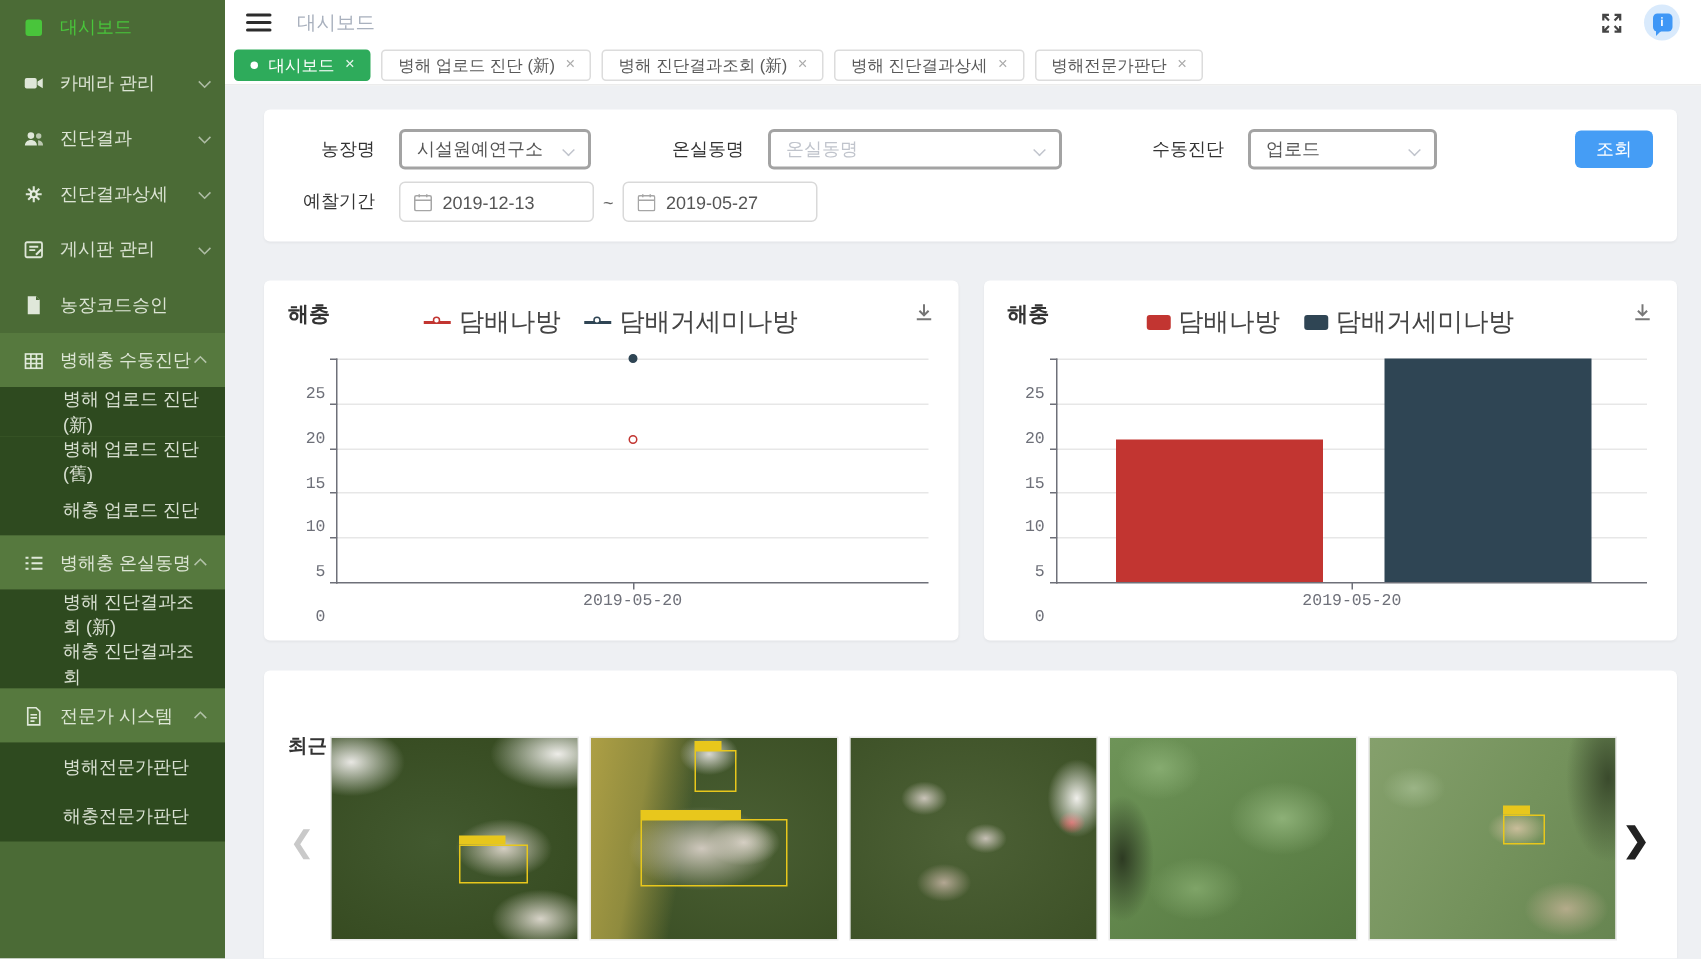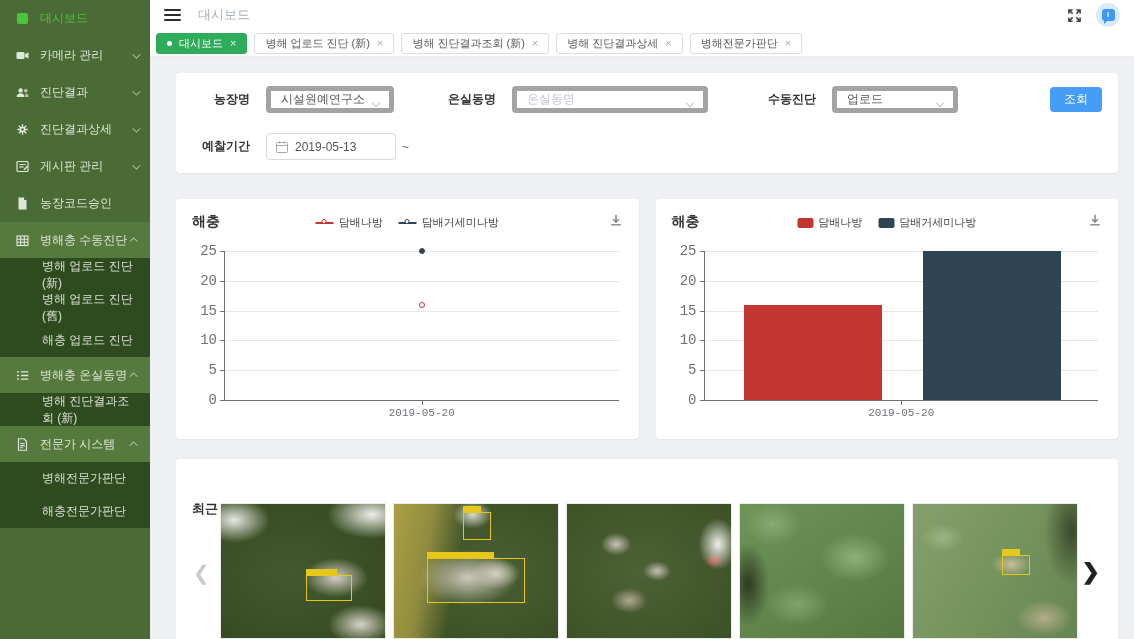--- a/index.html
+++ b/index.html
@@ -37,44 +37,44 @@
   .tab.active { background:#2eab5b; border-color:#2eab5b; color:#fff; }
   .tab.active .x { color:#e8f6ee; }
   .tab .dot { width:5px; height:5px; border-radius:50%; background:#fff; }
 
   .content { position:absolute; top:58px; left:0; right:0; bottom:0; background:#eef0f3; padding:15px 16px 0 26px; overflow:hidden; }
   .card { background:#fff; border-radius:4px; box-shadow:0 1px 2px rgba(0,0,0,.05); }
 
   
   .filter-card { padding:13px 16px 13px 16px; }
   .f-row { display:flex; align-items:center; height:27px; }
-  .f-row + .f-row { margin-top:20px; }
-  .f-label { width:58px; text-align:right; margin-right:16px; font-weight:bold; font-size:12px; color:#333; flex:none; }
-  .select { position:relative; height:27px; border:5px solid #a3a3a3; border-radius:4px; background:#fff; display:flex; align-items:center; padding:0 24px 0 10px; color:#555; font-size:12px; cursor:pointer; }
+  .f-row + .f-row { margin-top:8px; }
+  .f-label { width:58px; text-align:right; margin-right:16px; font-weight:normal; font-size:12px; color:#333; flex:none; }
+  .select { position:relative; height:27px; border:2px solid #a3a3a3; border-radius:4px; background:#fff; display:flex; align-items:center; padding:0 24px 0 10px; color:#555; font-size:12px; cursor:pointer; }
   .select.placeholder { color:#c0c4cc; }
   .select .chev2 { position:absolute; right:10px; top:9px; width:6px; height:6px; border-right:1.5px solid #c0c4cc; border-bottom:1.5px solid #c0c4cc; transform:rotate(45deg); }
   .dateinput { height:27px; width:130px; border:1px solid #d9d9d9; border-radius:4px; background:#fff; display:flex; align-items:center; gap:7px; padding:0 9px; color:#555; font-size:12px; cursor:pointer; }
   .dateinput svg { width:12px; height:12px; flex:none; }
   .tilde { margin:0 6px; color:#666; }
   .btn-search { margin-left:auto; background:#459df5; color:#fff; border:none; border-radius:4px; height:25px; padding:0 14px; font-size:12px; cursor:pointer; }
 
   
   .charts-row { display:flex; gap:17px; margin-top:26px;font-family:Liberation Mono, monospace; }
   .chart-card { flex:1; height:240px; position:relative; padding:14px 16px; }
   .chart-title { font-size:14px; font-weight:bold; color:#333; }
   .legend { position:absolute; top:16px; left:50%; transform:translateX(-50%); display:flex; gap:16px; align-items:center; }
-  .lg-item { display:flex; align-items:center; gap:5px; font-size:11px; color:#444; white-space:nowrap; }
+  .lg-item { display:flex; align-items:center; gap:5px; font-size:17px; color:#444; white-space:nowrap; }
   .lg-line { width:18px; height:2px; position:relative; }
   .lg-line i { position:absolute; left:6px; top:-3px; width:5px; height:5px; border-radius:50%; background:#fff; border:1.5px solid currentColor; }
   .lg-sq { width:16px; height:10px; border-radius:2px; }
   .dl-icon { position:absolute; right:16px; top:14px; cursor:pointer; }
   .dl-icon svg { width:14px; height:14px; }
   .plot { position:absolute; left:48px; right:20px; top:52px; bottom:38px; border-left:1px solid #6e7079; border-bottom:1px solid #6e7079; }
   .gline { position:absolute; left:0; right:0; height:1px; background:#e7e7e7; }
-  .ylab { position:absolute; right:calc(100% + 8px); transform:translateY(-50%); font-size:14px; color:#6e7079; }
+  .ylab { position:absolute; right:calc(100% + 8px); transform:translateY(-50%); font-size:11px; color:#6e7079;margin-top:24px; }
   .ytick { position:absolute; left:-5px; width:5px; height:1px; background:#6e7079; }
   .xtick { position:absolute; left:50%; bottom:-5px; width:1px; height:5px; background:#6e7079; }
   .xlab { position:absolute; top:calc(100% + 7px); left:50%; transform:translateX(-50%); font-size:11px; color:#6e7079; white-space:nowrap; }
   .pt { position:absolute; width:6px; height:6px; border-radius:50%; transform:translateX(-50%); }
   .bar { position:absolute; bottom:0; }
 
   
   .recent-card { margin-top:20px; height:230px; position:relative; padding:15px 0 0 16px; }
   .recent-title { font-size:13px; font-weight:bold; color:#333;margin-top:26px; }
   .thumbs { position:absolute; left:44px; top:44px; display:flex; gap:7px; }
@@ -205,20 +205,23 @@
         <svg viewBox="0 0 13 13" fill="none" stroke="rgba(240,245,235,.9)" stroke-width="1.3">
           <path d="M1 2.8 H3 M1 6.5 H3 M1 10.2 H3 M5 2.8 H12.3 M5 6.5 H12.3 M5 10.2 H12.3"></path>
         </svg>
       </span>
       <span>병해충 온실동명</span>
       <i class="chev up"></i>
     </div>
     <div class="side-item sub">
       <span>병해 진단결과조회 (新)</span>
     </div>
+    <div class="side-item sub">
+      <span>해충 진단결과조회</span>
+    </div>
     <div class="side-item section">
       <span class="side-icon">
         <svg viewBox="0 0 13 13" fill="none" stroke="rgba(240,245,235,.9)" stroke-width="1.1">
           <path d="M2.5 0.8 H8 L10.5 3.3 V12.2 H2.5 Z"></path>
           <path d="M4.3 5.5 H8.7 M4.3 7.6 H8.7 M4.3 9.7 H7"></path>
         </svg>
       </span>
       <span>전문가 시스템</span>
       <i class="chev up"></i>
     </div>
@@ -299,23 +302,30 @@
         </div>
         <button class="btn-search">조회</button>
       </div>
       <div class="f-row">
         <div class="f-label">예찰기간</div>
         <div class="dateinput">
           <svg viewBox="0 0 12 12" fill="none" stroke="#a6a6a6" stroke-width="1">
             <rect x="0.5" y="1.5" width="11" height="10" rx="1"></rect>
               <path d="M0.5 4.5 H11.5 M3.5 0.5 V2.5 M8.5 0.5 V2.5"></path>
           </svg>
-          <span>2019-05-13</span>
+          <span>2019-12-13</span>
         </div>
         <span class="tilde">~</span>
+        <div class="dateinput">
+          <svg viewBox="0 0 12 12" fill="none" stroke="#a6a6a6" stroke-width="1">
+            <rect x="0.5" y="1.5" width="11" height="10" rx="1"></rect>
+              <path d="M0.5 4.5 H11.5 M3.5 0.5 V2.5 M8.5 0.5 V2.5"></path>
+          </svg>
+          <span>2019-05-27</span>
+        </div>
       </div>
     </div>
 
     <div class="charts-row">
       <div class="card chart-card">
         <div class="chart-title">해충</div>
         <div class="legend">
             <span class="lg-item">
               <span class="lg-line" style="background:#c23531;color:#c23531">
                 <i></i>

